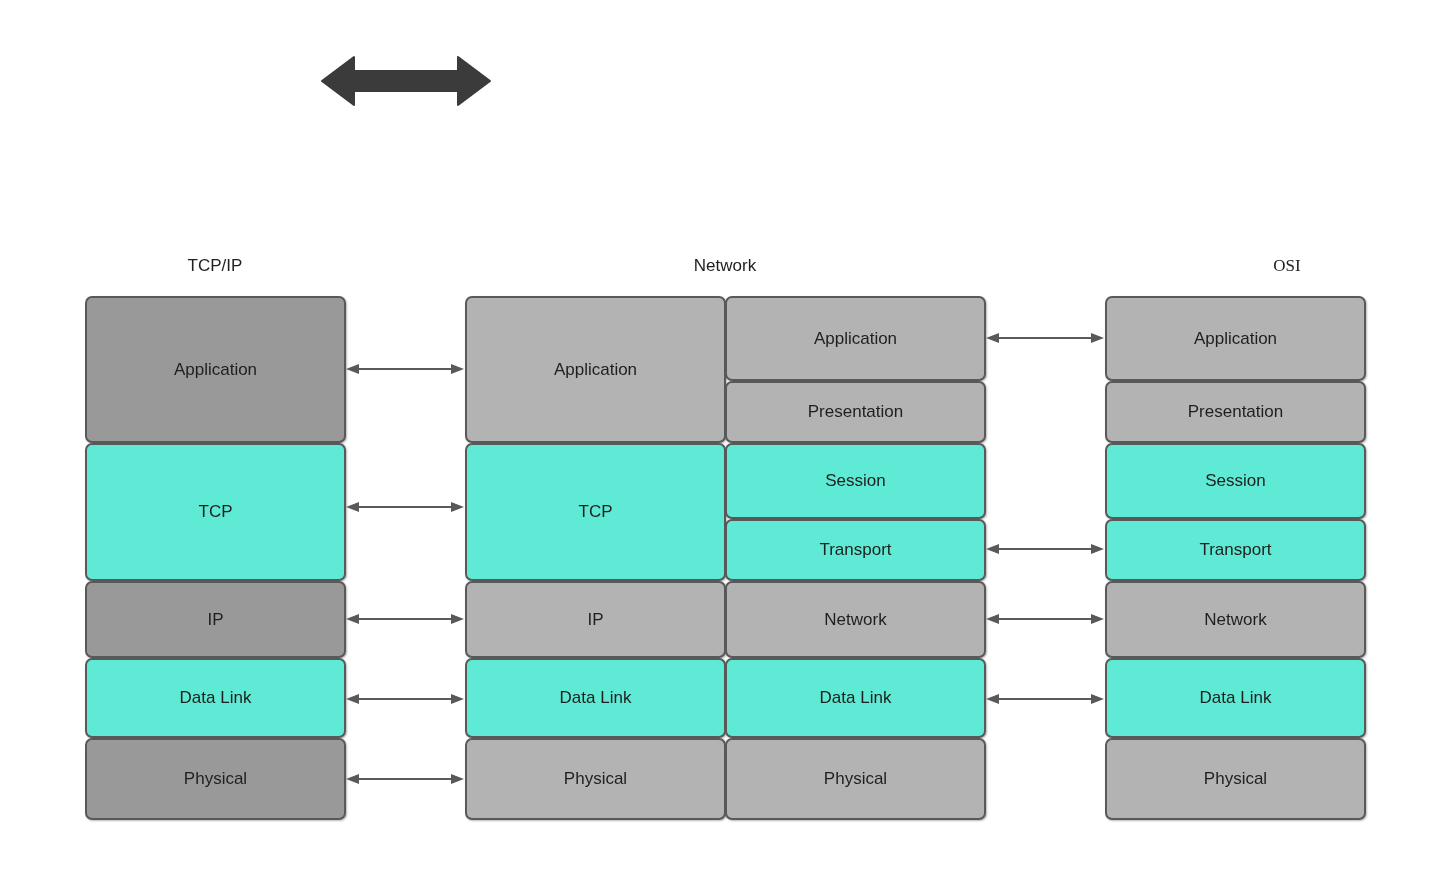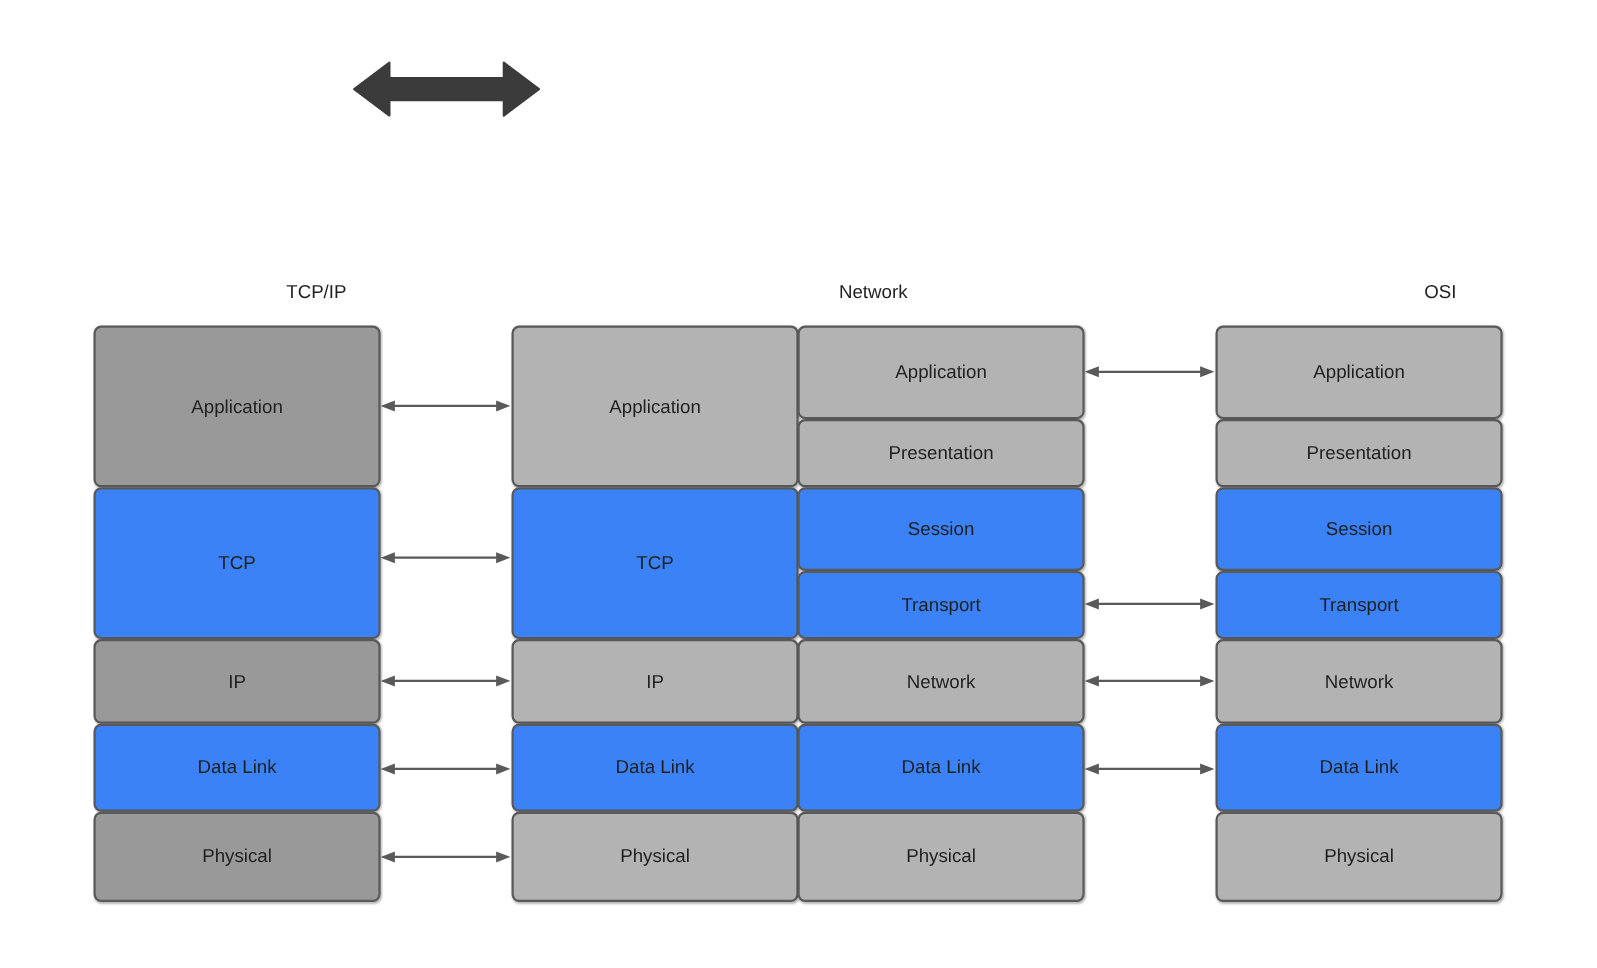--- a/index.html
+++ b/index.html
@@ -17,21 +17,21 @@
     color: #1f1f1f;
   }
   #stage {
     position: absolute;
     left: 0; top: 0;
     width: 1452px;
     height: 880px;
   }
   .col-title {
     position: absolute;
-    text-align: right;
+    text-align: center;
     font-size: 17px;
     color: #1f1f1f;
     white-space: nowrap;
     line-height: 20px;
   }
   .layer-box {
     position: absolute;
     box-sizing: border-box;
     border: 2px solid #595959;
     border-radius: 7px;
@@ -39,21 +39,21 @@
     align-items: center;
     justify-content: center;
     font-size: 17px;
     color: #1f1f1f;
     line-height: 20px;
     text-align: right;
     box-shadow: 1px 1px 2px rgba(0,0,0,0.28);
   }
   .fill-dark  { background: #999999; }
   .fill-mid   { background: #b3b3b3; }
-  .fill-white { background: #3b82f6; }
+  .fill-white { background: #5eead4; }
 
   .conn {
     position: absolute;
     pointer-events: none;
   }
   .big-arrow {
     position: absolute;
     pointer-events: none;
   }
 </style>
@@ -63,21 +63,21 @@
 <div id="stage">
 
   <svg class="big-arrow" style="left:318px; top:52px;" width="176" height="58" viewBox="0 0 176 58">
     <g id="big-arrow-group">
       <path id="big-arrow-path" d="M 4 29 L 36 5 L 36 19 L 140 19 L 140 5 L 172 29 L 140 53 L 140 39 L 36 39 L 36 53 Z" fill="#3b3b3b" stroke="#3b3b3b" stroke-width="2" stroke-linejoin="round"></path>
     </g>
   </svg>
 
   <div class="col-title" style="left:115px; top:256px; width:200px;">TCP/IP</div>
   <div class="col-title" style="left:625px; top:256px; width:200px;">Network</div>
-  <div class="col-title" style="left:1124px; top:256px; width:200px;">OSI</div>
+  <div class="col-title" style="left:1187px; top:256px; width:200px;font-family:Liberation Serif, serif;">OSI</div>
 
   <div id="boxes-layer">
       <div class="layer-box fill-dark" style="left: 85px; top: 296px; width: 261px; height: 147px;">
         <span>Application</span>
       </div>
       <div class="layer-box fill-white" style="left: 85px; top: 443px; width: 261px; height: 138px;">
         <span>TCP</span>
       </div>
       <div class="layer-box fill-dark" style="left: 85px; top: 581px; width: 261px; height: 77px;">
         <span>IP</span>

